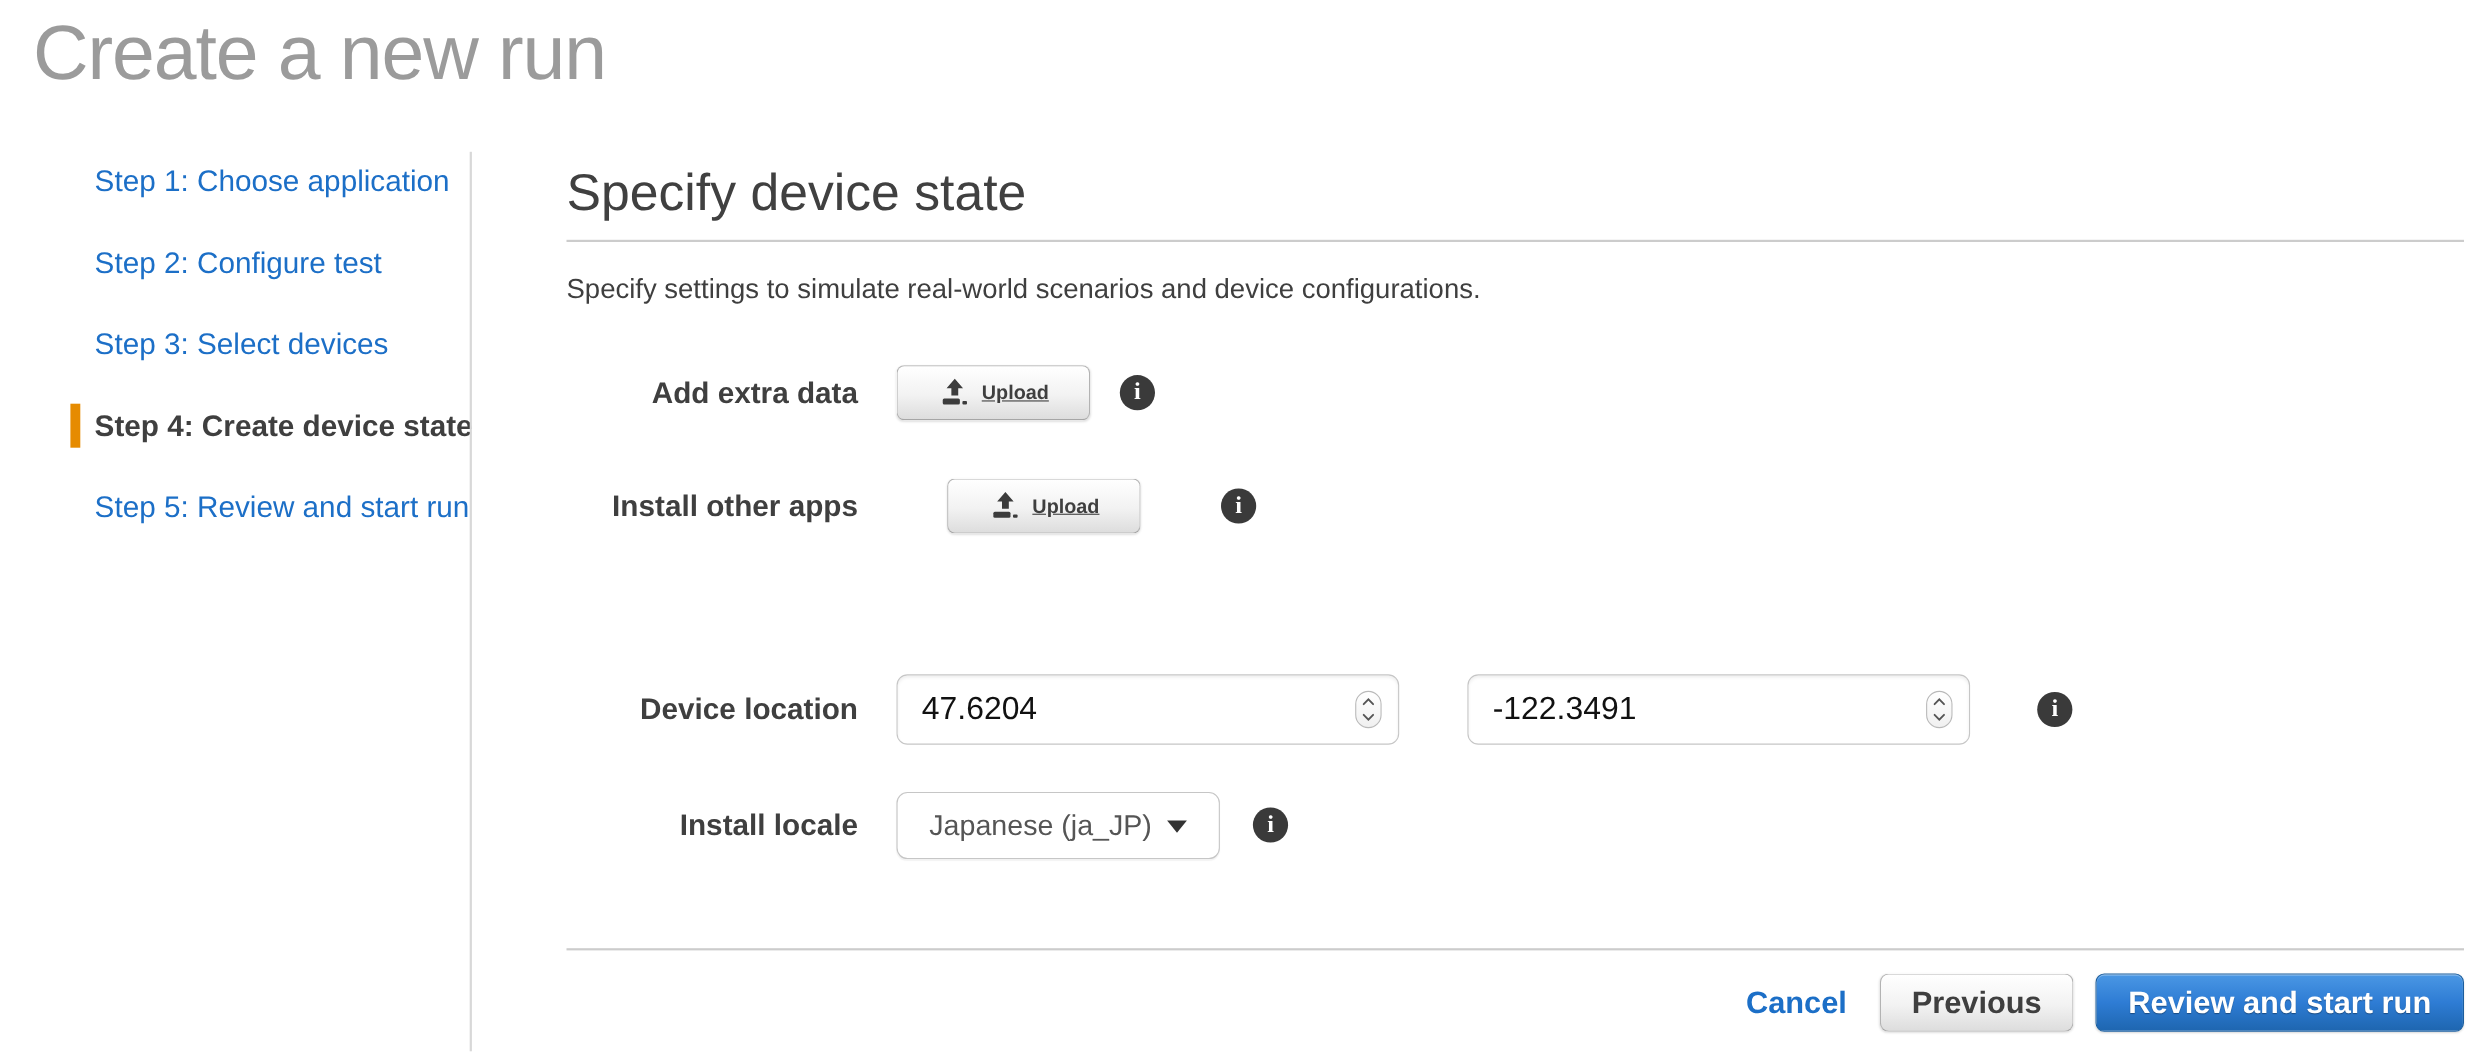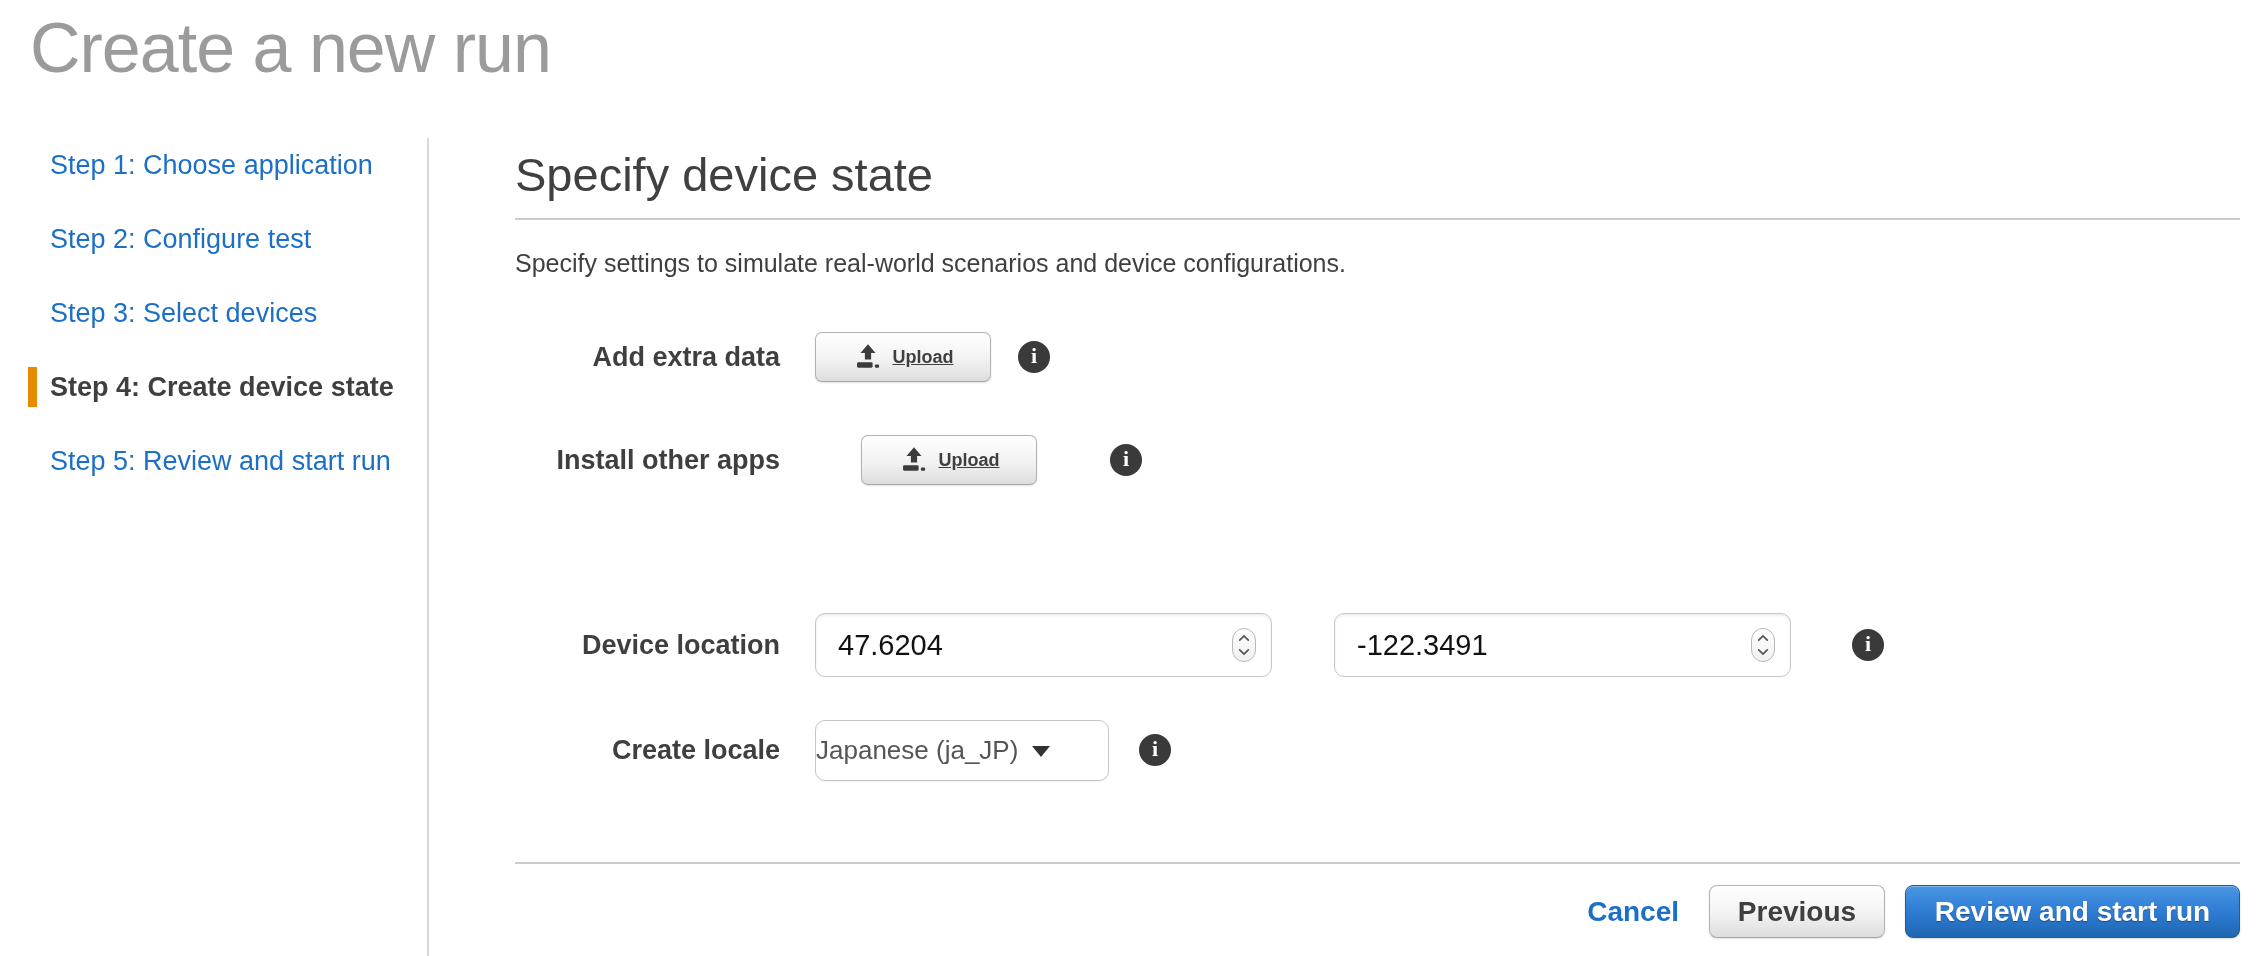--- a/index.html
+++ b/index.html
@@ -8,21 +8,21 @@
 
   
   .page-title {
     position:absolute; left:30px; top:6px;
     font-size:70px; line-height:84px; font-weight:400;
     color:#9b9b9b; letter-spacing:-1px;
   }
 
   
   .sidebar { position:absolute; left:0; top:150px; width:427px; }
-  .sidebar ul { list-style:none; }
+  .sidebar ul { list-style:none;padding-left:36px; }
   .sidebar li {
     position:relative;
     font-size:27px; line-height:30px;
     margin-bottom:44px;
     padding-left:50px;
     color:#1c6fc7;
     cursor:pointer;
     white-space:nowrap;
   }
   .sidebar li.active { color:#3f3f3f; font-weight:bold; }
@@ -114,21 +114,21 @@
     display:flex; flex-direction:column; align-items:center; justify-content:space-evenly;
     cursor:pointer;
   }
   .stepper svg { width:12px; height:8px; display:block; }
 
   
   .dropdown {
     width:294px; height:61px; flex:none;
     border:1px solid #c6c6c6; border-radius:10px;
     background:#ffffff;
-    display:flex; align-items:center; gap:14px;
+    display:flex; align-items:center; justify-content:center; gap:14px;
     cursor:pointer;
     box-shadow:0 1px 1px rgba(0,0,0,0.05);
   }
   .dropdown-label { font-size:26px; color:#555555; white-space:nowrap; }
   .caret {
     width:0; height:0; flex:none;
     border-left:9px solid transparent; border-right:9px solid transparent;
     border-top:11px solid #333333;
     margin-top:3px;
   }
@@ -227,21 +227,21 @@
             <path d="M2 2 L7 7 L12 2" stroke="#555" stroke-width="2" fill="none" stroke-linecap="round"></path>
           </svg>
       </span>
     </span>
     <span class="info-icon ml-info-loc">
       <span class="info-i">i</span>
     </span>
   </div>
 
   <div class="form-row row-locale">
-    <label class="field-label">Create locale</label>
+    <label class="field-label">Install locale</label>
     <div class="dropdown">
       <span class="dropdown-label">Japanese (ja_JP)</span>
       <span class="caret"></span>
     </div>
     <span class="info-icon ml-info-locale">
       <span class="info-i">i</span>
     </span>
   </div>
 
   <div class="hr hr-bottom"></div>

